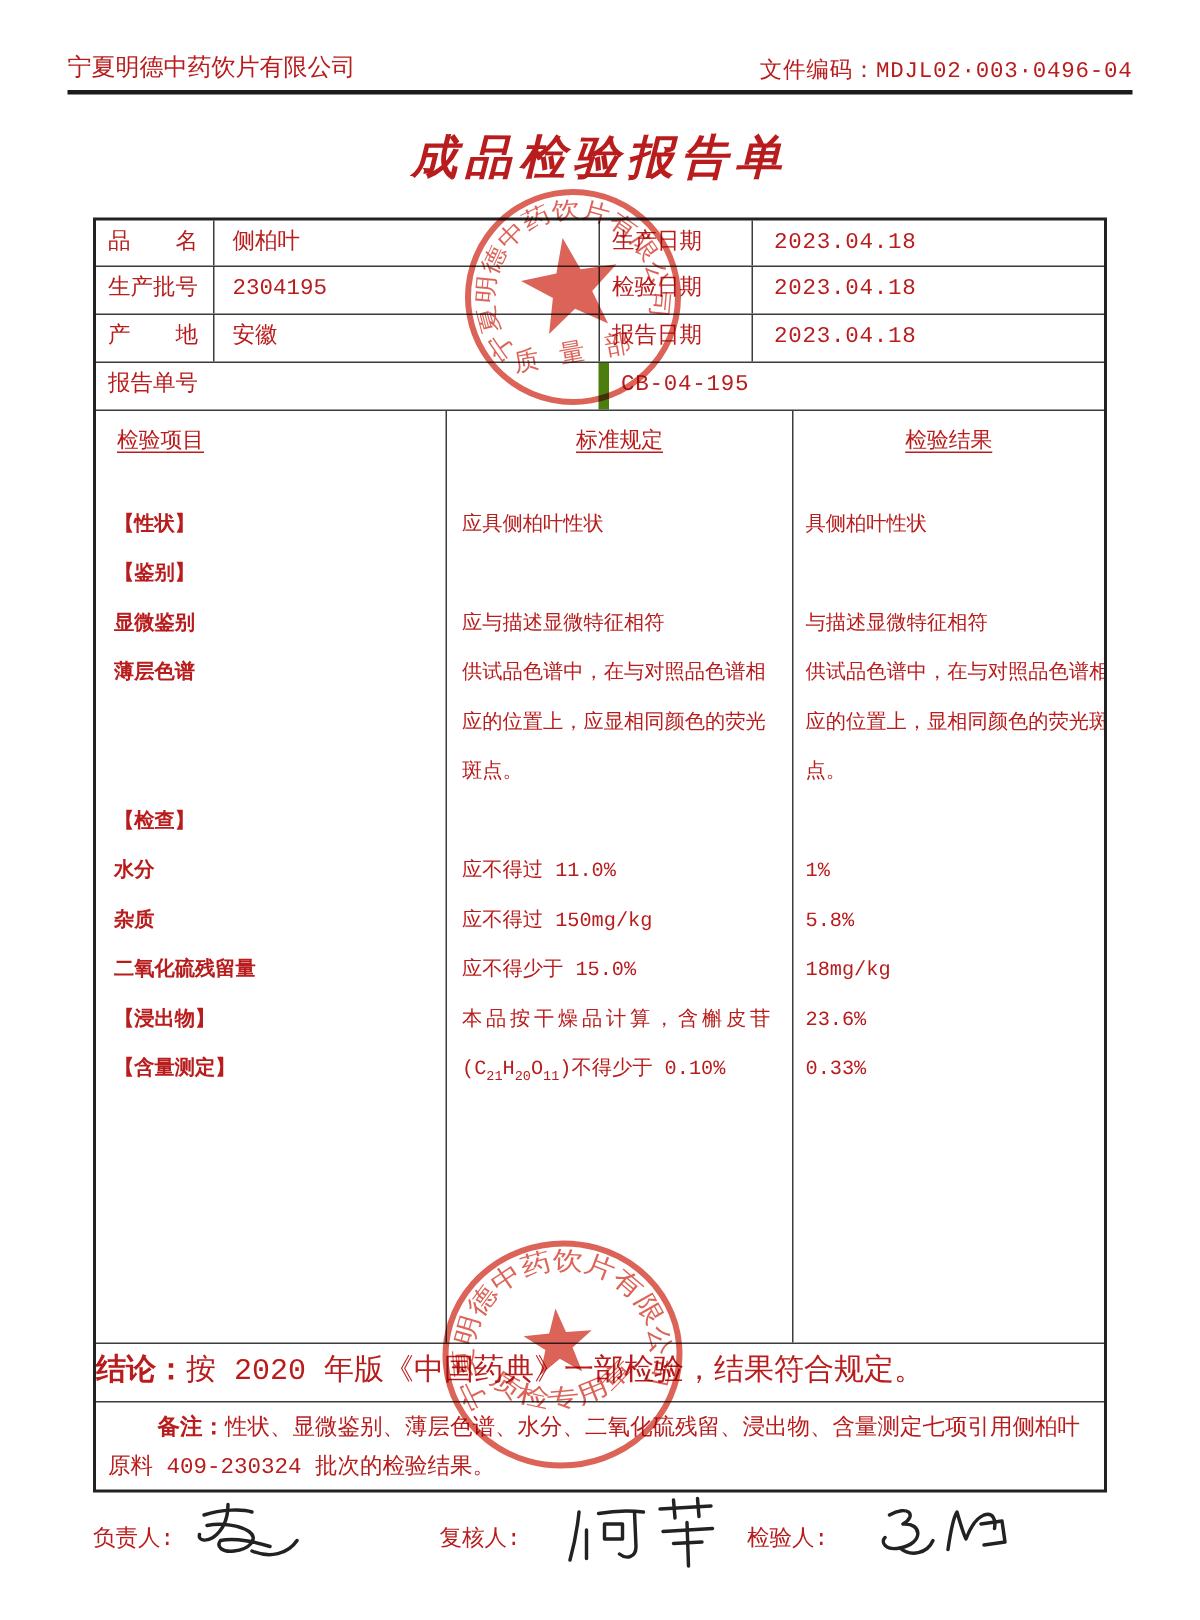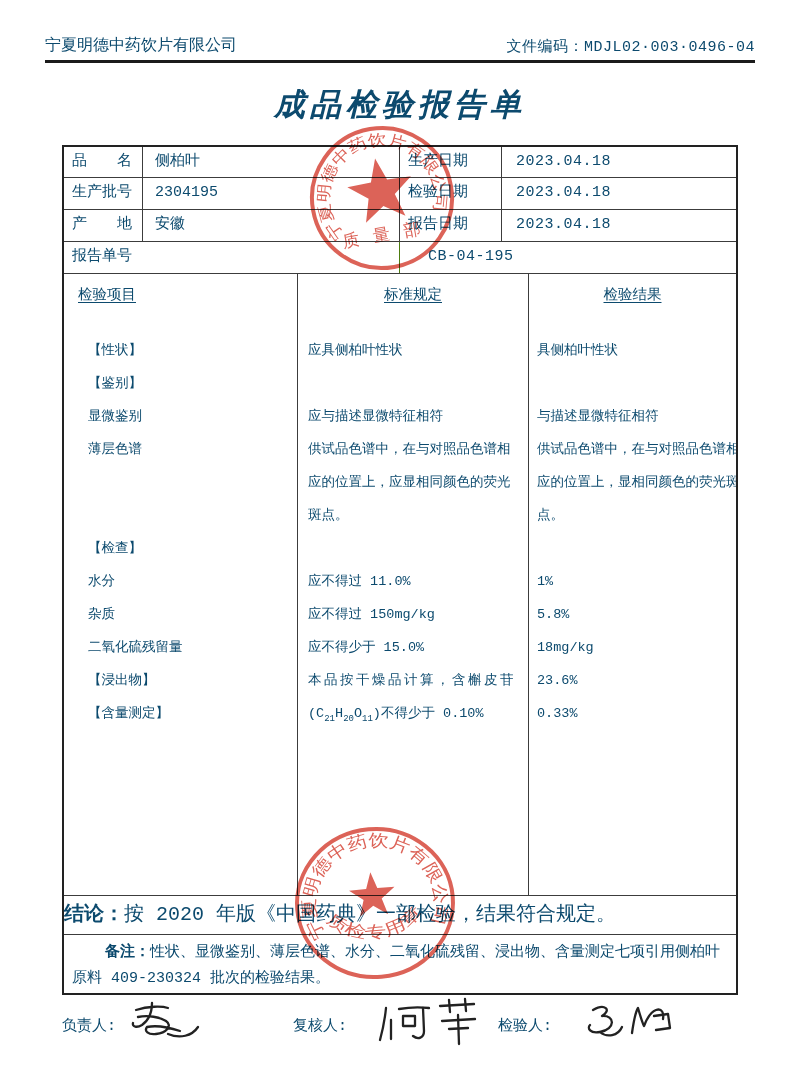--- a/index.html
+++ b/index.html
@@ -1,17 +1,17 @@
 <!DOCTYPE html>
 <html><head>
 <meta charset="utf-8">
 <style>
   html,body{margin:0;padding:0;background:#ffffff;}
   .page{position:relative;width:800px;height:1080px;background:#fff;overflow:hidden;
-        font-family:"Liberation Mono","Liberation Serif",serif;color:#0c4a6e;}
+        font-family:"Liberation Mono","Liberation Serif",serif;color:#b91c1c;}
   
   .letterhead{position:absolute;left:45px;right:45px;top:30px;height:26px;
               display:flex;justify-content:space-between;align-items:flex-end;font-size:16px;}
   .doc-code{font-size:15px;letter-spacing:.5px;}
   .head-rule{position:absolute;left:45px;right:45px;top:60px;height:3px;background:#1b1b1b;}
   
   .title{position:absolute;left:0;right:0;top:84px;text-align:center;
          font-size:31px;font-weight:bold;letter-spacing:5px;font-style:italic;}
   
   .report-table{position:absolute;left:62px;top:145px;width:676px;height:850px;
@@ -19,36 +19,36 @@
                 font-size:15px;}
   .a-row{display:grid;grid-template-columns:78px 257px 102px 1fr;height:30px;line-height:30px;}
   .a-row + .a-row{border-top:1px solid #3c3c3c;height:31px;line-height:30px;}
   .a-row .cell{overflow:hidden;white-space:nowrap;}
   .a-row .cell + .cell{border-left:1px solid #3c3c3c;}
   .a-label{padding-left:8px;}
   .a-value{padding-left:12px;}
   .a-date{padding-left:14px;letter-spacing:.5px;}
   .a-report{display:grid;grid-template-columns:335px 1fr;border-top:1px solid #3c3c3c;
             height:31px;line-height:30px;}
-  .a-report .cell + .cell{border-left:1px solid #4d7c0f;padding-left:28px;}
+  .a-report .cell + .cell{border-left:7px solid #4d7c0f;padding-left:8px;}
   .a-report .cell{padding-left:8px;white-space:nowrap;}
   
   .b-section{border-top:1px solid #3c3c3c;height:622px;box-sizing:border-box;
              display:flex;flex-direction:row;font-size:13.5px;}
   .b-col{height:100%;box-sizing:border-box;overflow:hidden;}
   .b-col1{width:233px;}
   .b-col2{width:231px;border-left:1px solid #3c3c3c;}
   .b-col3{flex:1;border-left:1px solid #3c3c3c;}
   .b-head{height:40px;line-height:42px;font-size:14.5px;}
   .b-head span{text-decoration:underline;text-underline-offset:3px;}
   .b-head.left{padding-left:14px;}
   .b-head.center{text-align:center;}
   .b-body{padding-top:20px;}
   .b-line{height:33px;line-height:33px;white-space:nowrap;}
-  .b-col1 .b-line{padding-left:24px;}
+  .b-col1 .b-line{padding-left:12px;font-weight:bold;}
   .b-col2 .b-line{padding-left:10px;}
   .b-col3 .b-line{padding-left:8px;}
   .spread{letter-spacing:2.5px;}
   sub{font-size:9px;}
   
   .conclusion{border-top:1px solid #3c3c3c;height:39px;line-height:38px;text-align:left;
               box-sizing:border-box;font-size:20px;}
   .conclusion b{font-weight:bold;}
   .remark{border-top:1px solid #3c3c3c;flex:1;box-sizing:border-box;
           padding:5px 8px 0 8px;line-height:26px;font-size:15px;text-indent:2.2em;}

